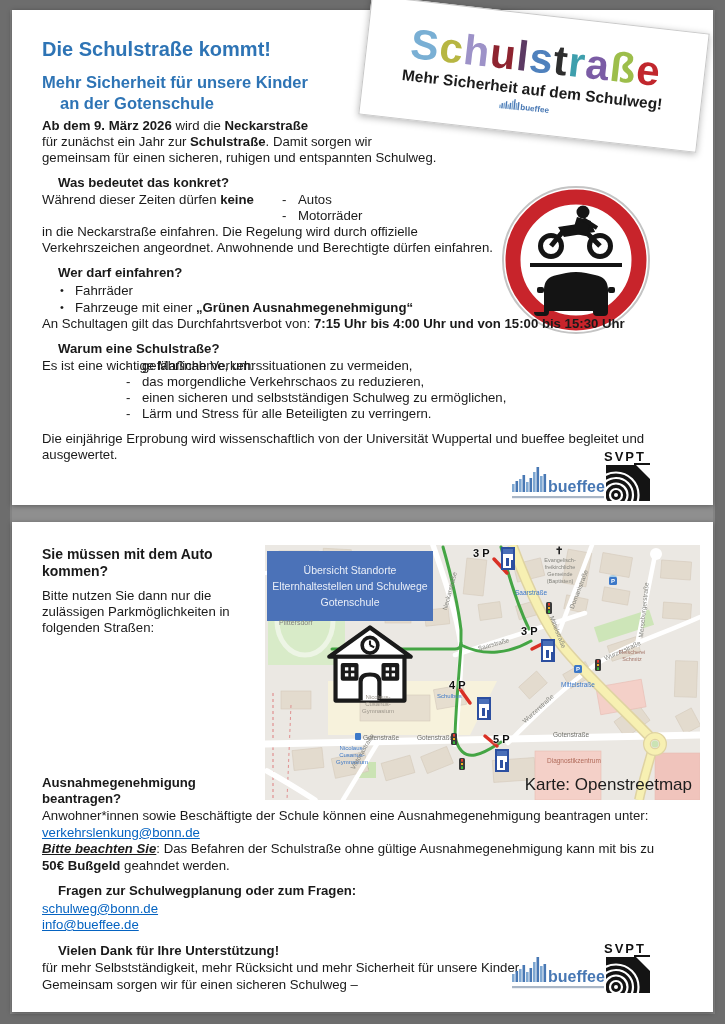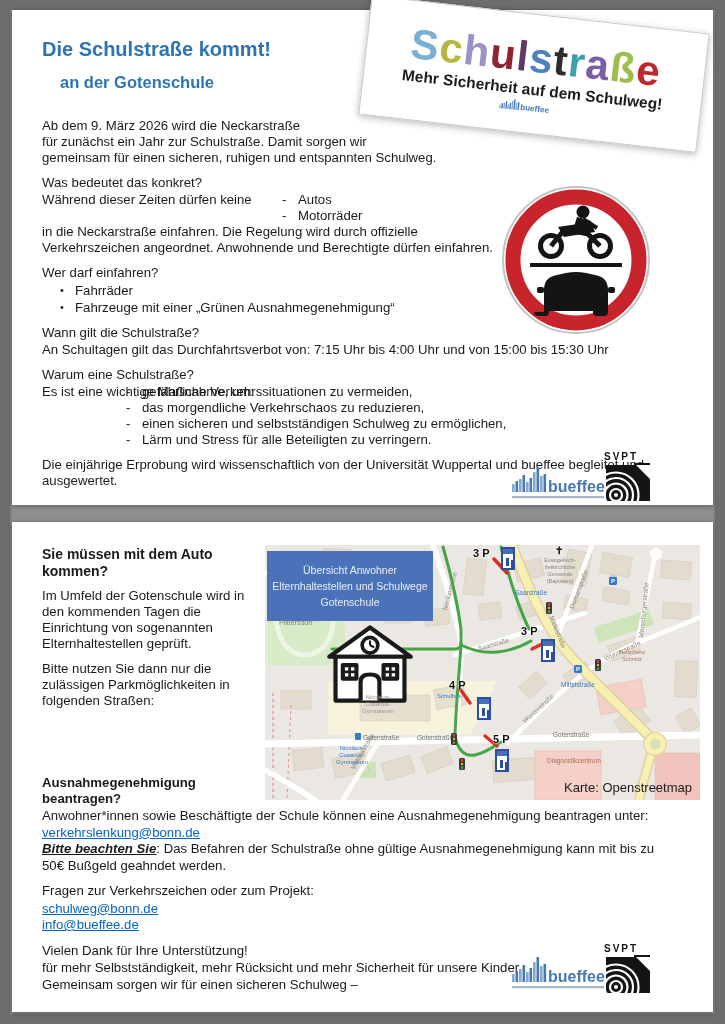--- a/index.html
+++ b/index.html
@@ -3,23 +3,23 @@
 <meta charset="utf-8">
 <style>
   html,body{margin:0;padding:0}
   body{width:725px;height:1024px;background:#8f8f8f;font-family:"Liberation Sans",sans-serif;position:relative;overflow:hidden}
   #stage{position:absolute;inset:0;box-shadow:inset 0 0 0 10px #6d6d6d, inset 0 0 0 12px rgba(0,0,0,.08)}
   .page{position:absolute;left:12px;width:701px;background:#fff;box-shadow:0 1px 5px rgba(0,0,0,.35)}
   #p1{top:10px;height:495px}
   #p2{top:522px;height:490px}
   .abs{position:absolute}
   .blue{color:#2E74B5}
-  .b{font-weight:normal}
+  .b{font-weight:bold}
   .body-txt{font-size:13.2px;line-height:16px;color:#1a1a1a}
-  .h{font-weight:normal;margin:9px 0 1px 0}
+  .h{font-weight:bold;margin:9px 0 1px 16px}
   p{margin:0}
   
   .p1-title{left:30px;top:28px;font-size:20px;font-weight:bold}
   .p1-sub{left:30px;top:62px;font-size:16.5px;font-weight:bold;line-height:21px}
   .p1-sub .ind{padding-left:18px}
   .banner{left:352px;top:4px;width:338px;height:118px;background:#fff;border:1px solid #c8c8c8;
           box-shadow:0 2px 7px rgba(0,0,0,.28);transform:rotate(6.5deg);
           display:flex;flex-direction:column;align-items:center;justify-content:center;gap:1px}
   .banner-word{font-size:42px;font-weight:bold;letter-spacing:1px;line-height:44px;white-space:nowrap}
   .banner-tag{font-size:15.5px;font-weight:bold;color:#1c1c1c}
@@ -28,21 +28,21 @@
   .hang .leadline{position:absolute;left:0;top:0;white-space:nowrap}
   .dlist1{margin-left:240px}
   .dlist2{margin-left:84px}
   .drow .dash{display:inline-block;width:16px}
   .blist{margin-left:18px}
   .brow .bullet{display:inline-block;width:15px;font-size:11px;vertical-align:1px}
   .sign{left:486px;top:172px;width:156px;height:156px}
   
   .logo-bueffee{width:112px;height:42px}
   .logo-svpt{width:58px;height:56px;text-align:left}
-  .svpt-word{font-size:10px;font-weight:bold;letter-spacing:2px;color:#111;line-height:13px}
+  .svpt-word{font-size:13px;font-weight:bold;letter-spacing:2px;color:#111;line-height:13px}
   
   .col{left:30px;top:24px;width:222px}
   .col .h1{font-size:14px;font-weight:bold;width:175px;line-height:17px;margin:0 0 8px 0}
   .col p{margin:0 0 9px 0}
   .map{left:253px;top:23px;width:435px;height:255px;overflow:hidden;background:#EBE8E3}
   .map svg.base{position:absolute;left:0;top:0}
   .overlay-box{left:2px;top:6px;width:166px;height:70px;background:#4B72B8;color:#E9EEF8;
                text-align:center;font-size:10.5px;line-height:16px;padding-top:11px;box-sizing:border-box}
   .ml{position:absolute;white-space:nowrap;font-size:6.5px;color:#83837d;transform-origin:left top}
   .ml.wrap{white-space:normal;line-height:7px}
@@ -52,37 +52,38 @@
   .pstop::before{content:"";position:absolute;left:0;top:0;right:0;height:5px;background:#4A6FB8}
   .pstop::after{content:"";position:absolute;left:3px;top:9px;width:3px;height:8px;background:#2C4FA0;box-shadow:5px 2px 0 0 #2C4FA0}
   .tl{position:absolute;width:6px;height:12px;border-radius:1.5px;background:
       radial-gradient(circle at 50% 18%, #e23b2e 0 1.4px, transparent 1.5px),
       radial-gradient(circle at 50% 50%, #f2b01e 0 1.4px, transparent 1.5px),
       radial-gradient(circle at 50% 82%, #3ab53a 0 1.4px, transparent 1.5px), #3a3a3a}
   .picon{position:absolute;width:8px;height:8px;background:#3C78C8;color:#fff;font-size:6px;font-weight:bold;
          text-align:center;line-height:8px;border-radius:1.5px}
   .busicon{position:absolute;width:6px;height:7px;background:#3C78C8;border-radius:1px}
   .church-cross{position:absolute;font-size:10px;font-weight:bold;color:#222}
-  .attr{position:absolute;right:8px;bottom:5px;font-size:13px;color:#1c1c1c}
+  .attr{position:absolute;right:8px;bottom:5px;font-size:17px;color:#1c1c1c}
   .school-icon{position:absolute;left:58px;top:76px}
   .permit-h{left:30px;top:253px;width:195px;font-weight:bold}
   .flow{left:30px;top:286px;width:654px;line-height:16.5px}
   .link{color:#0563C1;text-decoration:underline;cursor:pointer}
   .note-b{font-weight:bold;font-style:italic;text-decoration:underline}
   .tagline-bar{fill:#A9B6C6}
 </style>
 </head>
 <body>
 
 <div id="stage">
 
   <div class="page" id="p1">
 
     <div class="abs p1-title blue">Die Schulstraße kommt!</div>
     <div class="abs p1-sub blue">
+      <div>Mehr Sicherheit für unsere Kinder</div>
       <div class="ind">an der Gotenschule</div>
     </div>
 
     <div class="abs banner">
       <div class="banner-word">
         <span style="color: rgb(121, 175, 212);">S</span><span style="color: rgb(183, 182, 66);">c</span><span style="color: rgb(157, 146, 200);">h</span><span style="color: rgb(142, 36, 48);">u</span><span style="color: rgb(92, 58, 99);">l</span><span style="color: rgb(79, 129, 189);">s</span><span style="color: rgb(46, 46, 46);">t</span><span style="color: rgb(62, 159, 173);">r</span><span style="color: rgb(123, 92, 165);">a</span><span style="color: rgb(157, 190, 75);">ß</span><span style="color: rgb(193, 39, 45);">e</span>
       </div>
       <div class="banner-tag">Mehr Sicherheit auf dem Schulweg!</div>
       <svg width="64" height="13" viewBox="0 0 110 22">
         <g fill="#7FA8D2">
@@ -140,21 +141,20 @@
       </div>
       <p>in die Neckarstraße einfahren. Die Regelung wird durch offizielle</p>
       <p>Verkehrszeichen angeordnet. Anwohnende und Berechtigte dürfen einfahren.</p>
 
       <p class="h">Wer darf einfahren?</p>
       <div class="blist">
         <div class="brow"><span class="bullet">•</span><span>Fahrräder</span></div>
         <div class="brow"><span class="bullet">•</span><span>Fahrzeuge mit einer </span><span class="b">„Grünen Ausnahmegenehmigung“</span></div>
       </div>
 
-      <p class="h">Wann gilt die Schulstraße?</p>
       <p><span>An Schultagen gilt das Durchfahrtsverbot von: </span><span class="b">7:15 Uhr bis 4:00 Uhr und von 15:00 bis 15:30 Uhr</span></p>
 
       <p class="h">Warum eine Schulstraße?</p>
       <div class="hang">
         <p class="leadline">Es ist eine wichtige Maßnahme, um:</p>
         <div class="dlist2">
           <div class="drow"><span class="dash">-</span><span>gefährliche Verkehrssituationen zu vermeiden,</span></div>
           <div class="drow"><span class="dash">-</span><span>das morgendliche Verkehrschaos zu reduzieren,</span></div>
           <div class="drow"><span class="dash">-</span><span>einen sicheren und selbstständigen Schulweg zu ermöglichen,</span></div>
           <div class="drow"><span class="dash">-</span><span>Lärm und Stress für alle Beteiligten zu verringern.</span></div>
@@ -203,21 +203,20 @@
         <polygon points="46,2 32,2 46,16" fill="#fff"></polygon>
         <rect x="30" y="0" width="16" height="2" fill="#141414"></rect>
       </svg>
     </div>
   </div>
 
   <div class="page" id="p2">
 
     <div class="abs col body-txt">
       <p class="h1">Sie müssen mit dem Auto kommen?</p>
-      <p><span>Im Umfeld der Gotenschule wird in den kommenden Tagen die Einrichtung von sogenannten </span><span class="b">Elternhaltestellen</span><span> geprüft.</span></p>
       <p>Bitte nutzen Sie dann nur die zulässigen Parkmöglichkeiten in folgenden Straßen:</p>
     </div>
 
     <div class="abs map">
       <svg class="base" width="435" height="255" viewBox="0 0 435 255">
         <rect x="0" y="0" width="435" height="255" fill="#EBE8E3"></rect>
 
         <rect x="3" y="33" width="77" height="87" fill="#D8EBC8"></rect>
         <ellipse cx="40" cy="76" rx="28" ry="34" fill="none" stroke="#EDF5E5" stroke-width="5"></ellipse>
 
@@ -319,21 +318,21 @@
         <circle cx="45" cy="23" r="7.5" fill="#fff" stroke="#1a1a1a" stroke-width="3.5"></circle>
         <line x1="45" y1="23" x2="45" y2="18.5" stroke="#1a1a1a" stroke-width="2"></line>
         <line x1="45" y1="23" x2="49" y2="25" stroke="#1a1a1a" stroke-width="2"></line>
         <line x1="25.5" y1="42" x2="25.5" y2="55" stroke="#1a1a1a" stroke-width="2.5"></line>
         <line x1="19" y1="48.5" x2="32" y2="48.5" stroke="#1a1a1a" stroke-width="2.5"></line>
         <line x1="64.5" y1="42" x2="64.5" y2="55" stroke="#1a1a1a" stroke-width="2.5"></line>
         <line x1="58" y1="48.5" x2="71" y2="48.5" stroke="#1a1a1a" stroke-width="2.5"></line>
       </svg>
 
       <div class="abs overlay-box">
-        <div>Übersicht Anwohner</div>
+        <div>Übersicht Standorte</div>
         <div>Elternhaltestellen und Schulwege</div>
         <div>Gotenschule</div>
       </div>
 
       <span class="ml" style="left:14px;top:74px;font-size:7px">Plittersdorf</span>
       <span class="ml" style="left:176px;top:64px;transform:rotate(-75deg)">Neckarstraße</span>
       <span class="ml blue-l" style="left:250px;top:44px">Saarstraße</span>
       <span class="ml" style="left:290px;top:70px;transform:rotate(68deg)">Mittelstraße</span>
       <span class="ml" style="left:303px;top:62px;transform:rotate(-69deg)">Domanistraße</span>
       <span class="ml" style="left:372px;top:92px;transform:rotate(-84deg)">Merseburgerstraße</span>
@@ -376,21 +375,21 @@
     </div>
 
     <div class="abs permit-h body-txt">Ausnahmegenehmigung beantragen?</div>
 
     <div class="abs flow body-txt">
       <p>Anwohner*innen sowie Beschäftigte der Schule können eine Ausnahmegenehmigung beantragen unter:</p>
       <p><a class="link">verkehrslenkung@bonn.de</a></p>
       <p><span class="note-b">Bitte beachten Sie</span><span>: Das Befahren der Schulstraße ohne gültige Ausnahmegenehmigung kann mit bis zu</span></p>
       <p><span class="b">50€ Bußgeld</span><span> geahndet werden.</span></p>
 
-      <p class="h">Fragen zur Verkehrszeichen oder zum Projekt:</p>
+      <p class="h">Fragen zur Schulwegplanung oder zum Fragen:</p>
       <p><a class="link">schulweg@bonn.de</a></p>
       <p><a class="link">info@bueffee.de</a></p>
 
       <p class="h">Vielen Dank für Ihre Unterstützung!</p>
       <p>für mehr Selbstständigkeit, mehr Rücksicht und mehr Sicherheit für unsere Kinder.</p>
       <p>Gemeinsam sorgen wir für einen sicheren Schulweg –</p>
     </div>
 
     <div class="abs" style="left:498px;top:430px">
       <svg class="logo-bueffee" viewBox="0 0 112 42">

